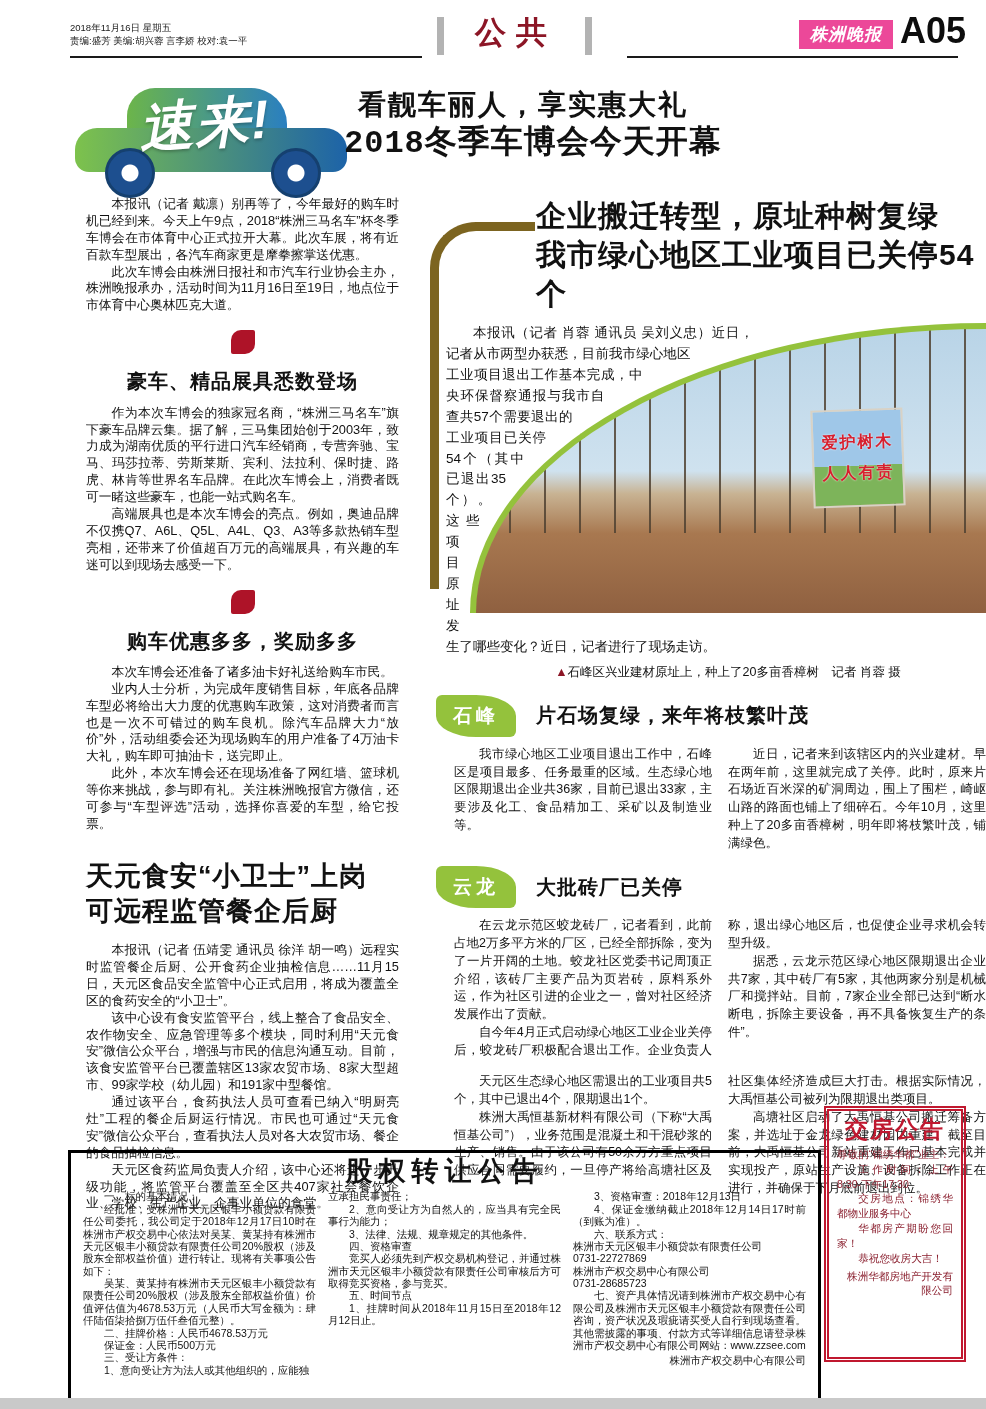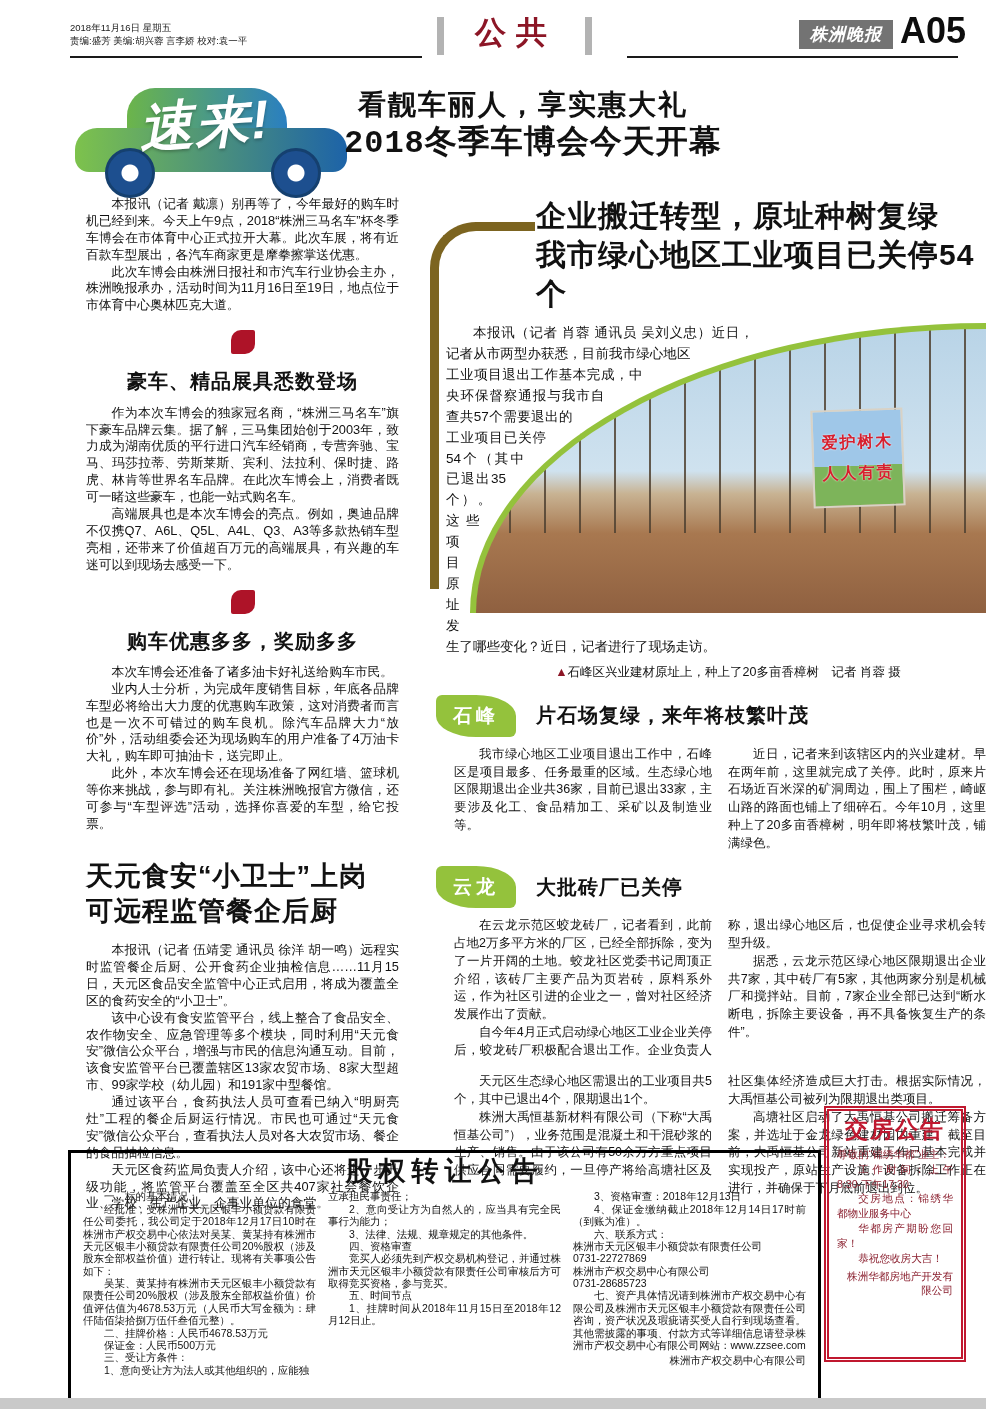--- a/index.html
+++ b/index.html
@@ -7,21 +7,21 @@
         font-family:"Liberation Sans","DejaVu Sans",sans-serif;color:#111;}
   
   .hdr-left{position:absolute;left:70px;top:22px;font-size:9.5px;line-height:1.35;color:#222;}
   .rule{position:absolute;height:2px;background:#1a1a1a;}
   .rule-l{left:70px;top:56px;width:352px;}
   .rule-r{left:627px;top:56px;width:331px;}
   .gbar{position:absolute;top:17px;width:7px;height:38px;background:#b3b3b3;}
   .gbar1{left:437px}.gbar2{left:585px}
   .sec-name{position:absolute;left:455px;top:12px;width:122px;text-align:center;font-size:31px;
             font-weight:900;color:#8c1626;letter-spacing:10px;font-family:"Liberation Serif",serif;}
-  .masthead{position:absolute;left:799px;top:20px;width:94px;height:29px;background:#737373;color:#fff;
+  .masthead{position:absolute;left:799px;top:20px;width:94px;height:29px;background:#ec4899;color:#fff;
             font-weight:bold;font-style:italic;font-size:17px;display:flex;align-items:center;
             justify-content:center;letter-spacing:1px;}
   .pageno{position:absolute;left:900px;top:10px;font-size:36px;font-weight:bold;color:#0d0d0d;}
   
   .car{position:absolute;left:75px;top:86px;width:272px;height:106px;}
   .car-cabin{position:absolute;left:52px;top:2px;width:160px;height:52px;
              background:linear-gradient(90deg,#6cb54a,#2a7fc0);border-radius:28px 36px 0 0;}
   .car-body{position:absolute;left:0;top:42px;width:272px;height:44px;
             background:linear-gradient(90deg,#7dc24c,#1d63a8);border-radius:22px 22px 14px 14px;}
   .wheel{position:absolute;top:62px;width:44px;height:44px;border-radius:50%;border:3px solid #15406f;

